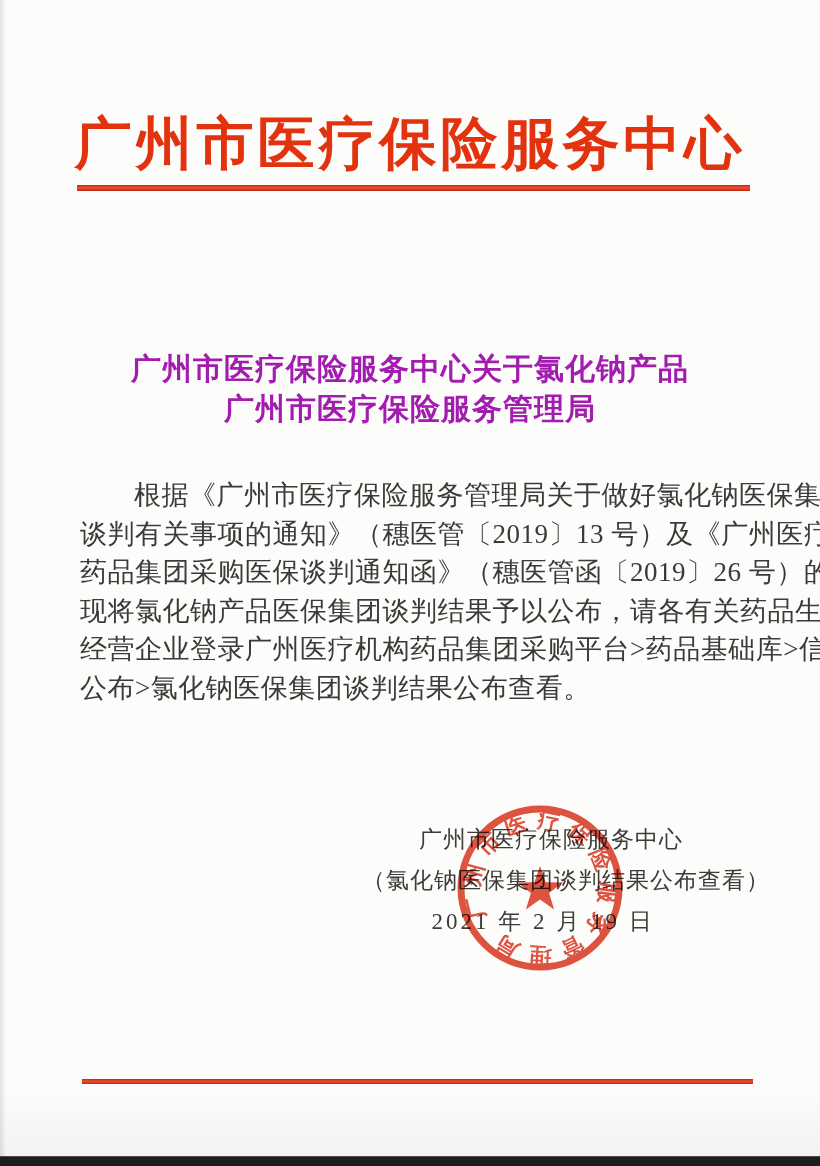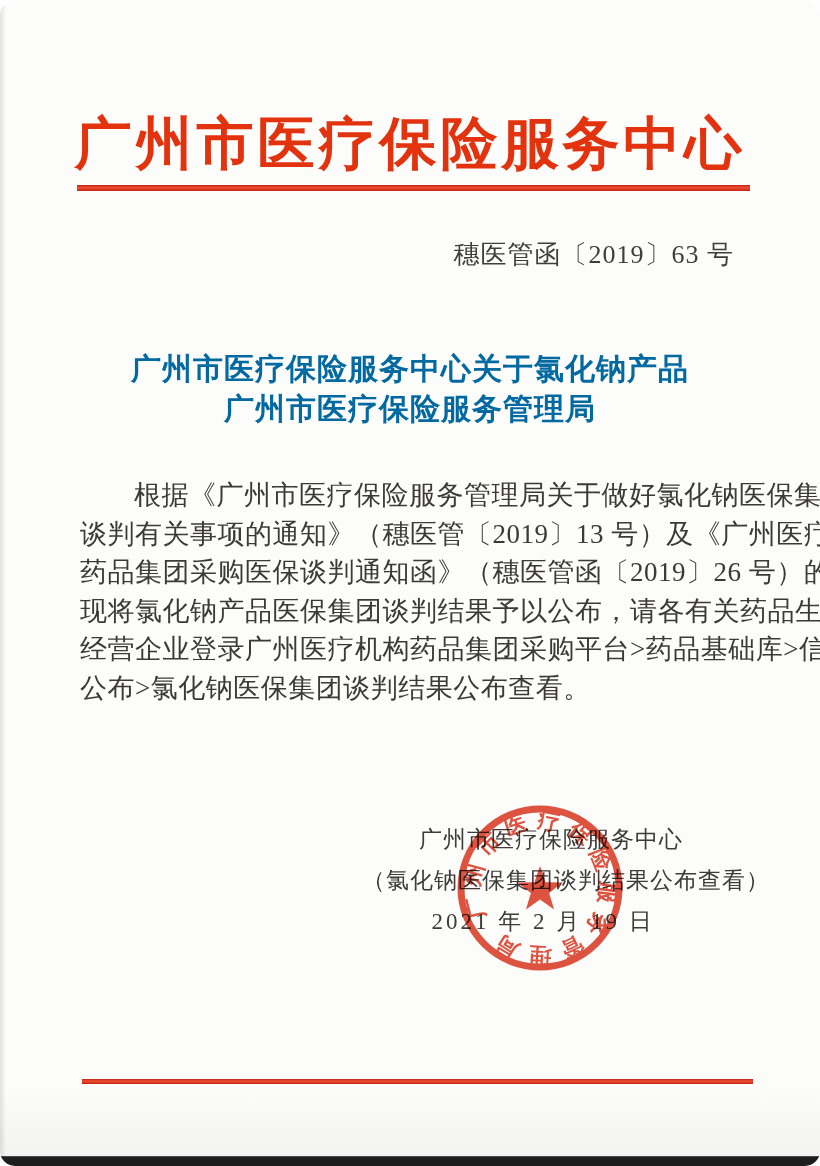--- a/index.html
+++ b/index.html
@@ -1,20 +1,19 @@
 <!DOCTYPE html>
 <html><head>
 <meta charset="utf-8">
 <style>
   html,body { margin:0; padding:0; background:#ffffff; }
   .page {
     position:relative; width:820px; height:1166px;
     background:#fcfcfa; overflow:hidden;
     font-family:"Liberation Serif","DejaVu Serif",serif;
-    border-radius:15px;
   }
   .scan-edge-left {
     position:absolute; left:0; top:0; width:5px; height:100%;
     background:linear-gradient(to right,#e2e2e0,#f7f7f5);
   }
   .bottom-shade {
     position:absolute; left:0; top:1088px; width:100%; height:68px;
     background:linear-gradient(to bottom, rgba(0,0,0,0), rgba(0,0,0,0.04));
   }
   .scan-edge-bottom {
@@ -34,21 +33,21 @@
     position:absolute; left:82px; top:1079px; width:671px; height:5px;
     background:linear-gradient(to bottom,#c32317,#ef4f2d 45%,#c32317);
   }
   .doc-number {
     position:absolute; top:237px; right:86px;
     font-size:26px; color:#3f3e3c; letter-spacing:1px; white-space:nowrap;
   }
   .doc-title {
     position:absolute; top:349px; left:0; width:100%;
     text-align:center; font-weight:bold; font-size:30px;
-    line-height:40px; color:#0369a1; letter-spacing:1px;
+    line-height:40px; color:#a21caf; letter-spacing:1px;
   }
   .body-block {
     position:absolute; left:80px; top:476px; width:666px;
     font-size:27px; line-height:38.6px; color:#3b3a38; letter-spacing:0.5px;
   }
   .body-line { text-align:justify; text-align-last:justify; white-space:nowrap; }
   .body-line.first { text-indent:2em; }
   .body-line.last { text-align-last:left; }
   .sig-line {
     position:absolute; transform:translateX(-50%);
@@ -70,21 +69,20 @@
 <body>
 
 <div class="page">
 
   <div class="scan-edge-left"></div>
 
   <div class="header-title">广州市医疗保险服务中心</div>
 
   <div class="rule-top"></div>
 
-  <div class="doc-number">穗医管函〔2019〕63 号</div>
 
   <div class="doc-title">
     <div>广州市医疗保险服务中心关于氯化钠产品</div>
     <div>广州市医疗保险服务管理局</div>
   </div>
 
   <div class="body-block">
     <div class="body-line first">根据《广州市医疗保险服务管理局关于做好氯化钠医保集团</div>
     <div class="body-line">谈判有关事项的通知》（穗医管〔2019〕13 号）及《广州医疗机构</div>
     <div class="body-line">药品集团采购医保谈判通知函》（穗医管函〔2019〕26 号）的要求，</div>

